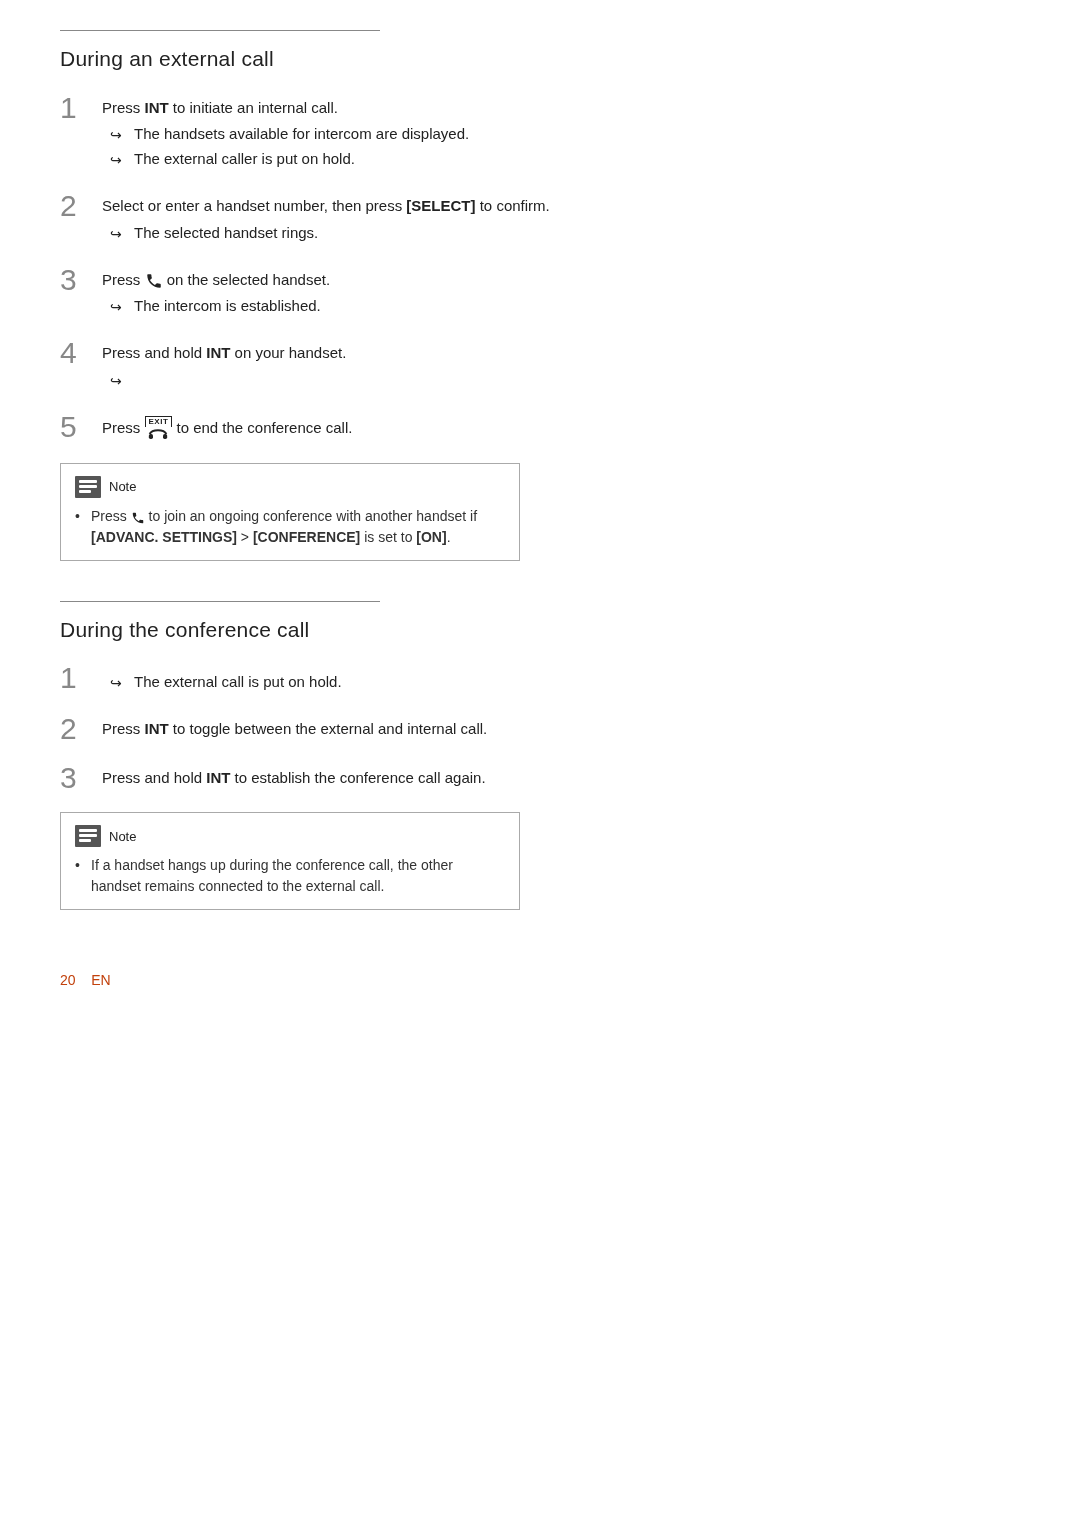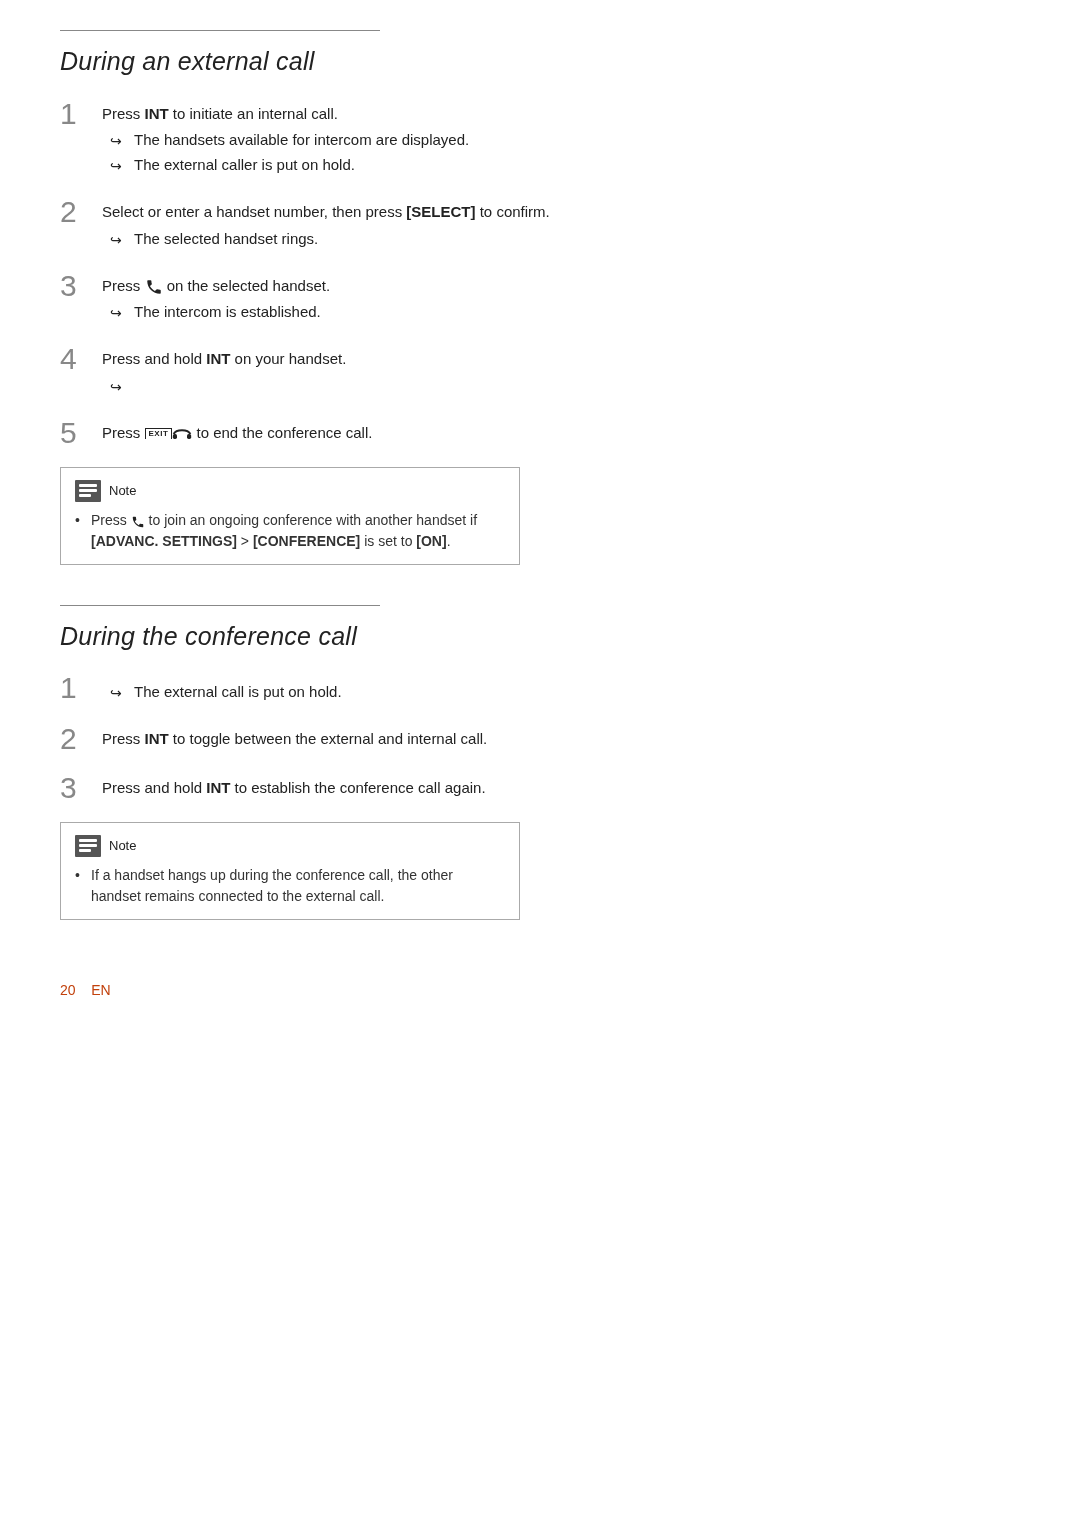--- a/index.html
+++ b/index.html
@@ -19,25 +19,24 @@
     }
 
     .divider {
       border: none;
       border-top: 1.5px solid #888;
       margin-bottom: 12px;
       width: 320px;
     }
 
     .section-title {
-      font-size: 25px;
+      font-size: 21px;
       font-weight: normal;
       margin-bottom: 18px;
       letter-spacing: 0.01em;
-      font-style: italic;
     }
 
     .steps {
       list-style: none;
       padding: 0;
     }
 
     .step-item {
       display: flex;
       align-items: flex-start;
@@ -220,21 +219,21 @@
           </li>
         </ul>
       </div>
     </li>
 
     <li class="step-item">
       <div class="step-number">5</div>
       <div class="step-content">
         <div class="step-main">
           Press 
-          <span class="exit-wrap" style="display:inline-flex;flex-direction:row;align-items:center;vertical-align:middle;">
+          <span class="exit-wrap" style="display:inline-flex;flex-direction:column;align-items:center;vertical-align:middle;">
             <span style="font-size:8px;font-weight:bold;letter-spacing:0.5px;border:1px solid #222;border-bottom:none;padding:0 3px;line-height:1.3;display:block;">EXIT</span>
             <svg width="20" height="14" viewBox="0 0 24 16">
               <path d="M2 8 C5 2, 19 2, 22 8" stroke="#222" stroke-width="2.5" fill="none"></path>
               <rect x="1" y="8" width="5" height="6" rx="2" fill="#222"></rect>
               <rect x="18" y="8" width="5" height="6" rx="2" fill="#222"></rect>
             </svg>
           </span>
           to end the conference call.
         </div>
       </div>

